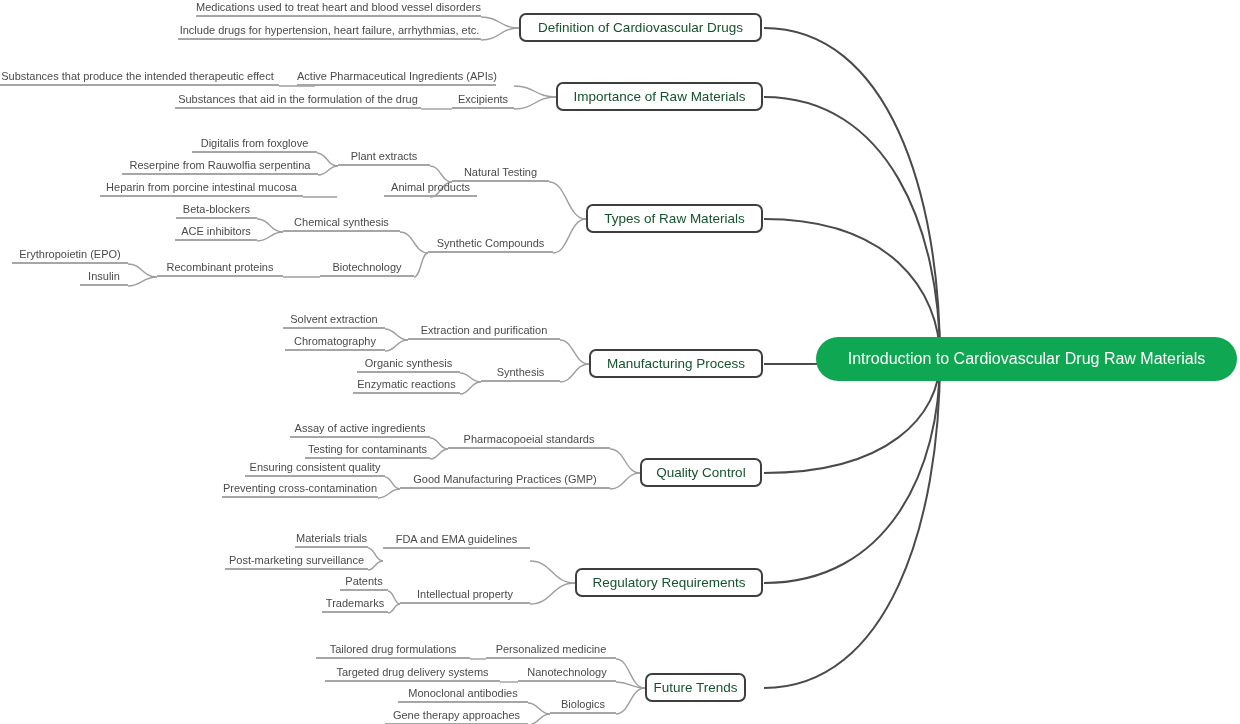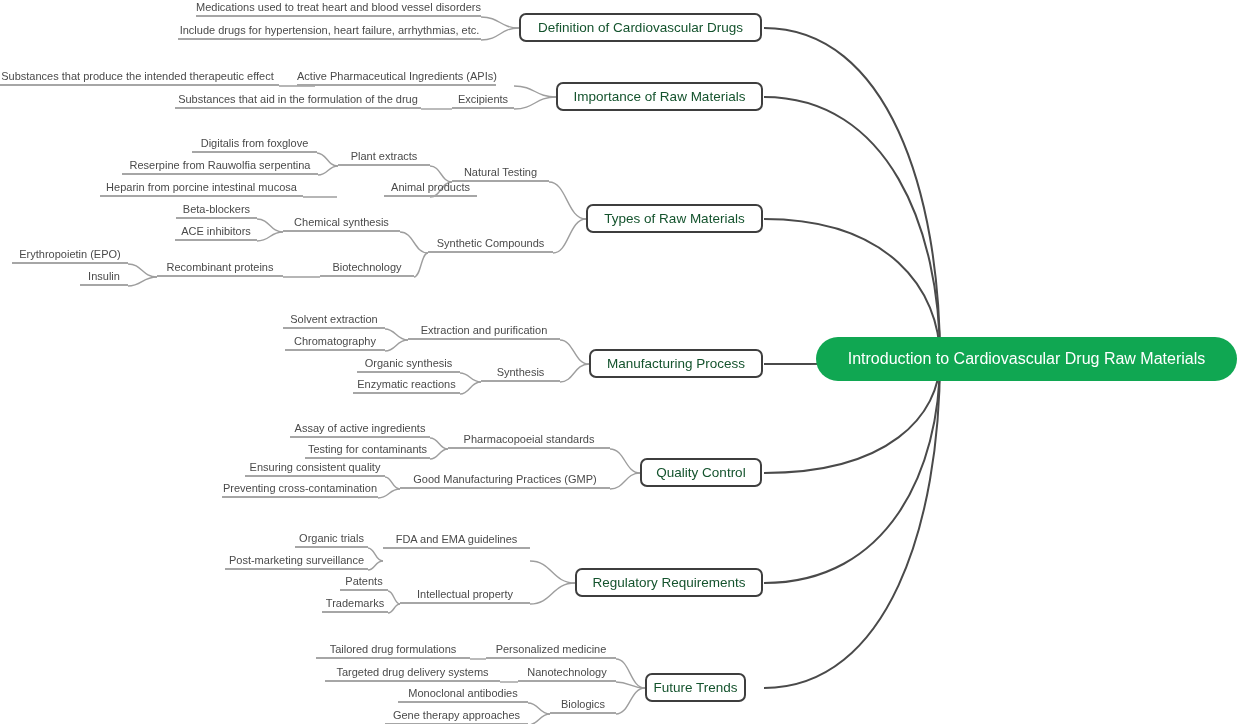--- a/index.html
+++ b/index.html
@@ -129,21 +129,21 @@
   <div class="tnode" style="left:353px;top:375px;width:107px;">Enzymatic reactions</div>
 
   <div class="tnode" style="left:448px;top:430px;width:162px;">Pharmacopoeial standards</div>
   <div class="tnode" style="left:290px;top:419px;width:140px;">Assay of active ingredients</div>
   <div class="tnode" style="left:305px;top:440px;width:125px;">Testing for contaminants</div>
   <div class="tnode" style="left:400px;top:470px;width:210px;">Good Manufacturing Practices (GMP)</div>
   <div class="tnode" style="left:245px;top:458px;width:140px;">Ensuring consistent quality</div>
   <div class="tnode" style="left:222px;top:479px;width:156px;">Preventing cross-contamination</div>
 
   <div class="tnode" style="left:383px;top:530px;width:147px;">FDA and EMA guidelines</div>
-  <div class="tnode" style="left:295px;top:529px;width:73px;">Organic trials</div>
+  <div class="tnode" style="left:295px;top:529px;width:73px;">Materials trials</div>
   <div class="tnode" style="left:225px;top:551px;width:143px;">Post-marketing surveillance</div>
   <div class="tnode" style="left:400px;top:585px;width:130px;">Intellectual property</div>
   <div class="tnode" style="left:340px;top:572px;width:48px;">Patents</div>
   <div class="tnode" style="left:322px;top:594px;width:66px;">Trademarks</div>
 
   <div class="tnode" style="left:486px;top:640px;width:130px;">Personalized medicine</div>
   <div class="tnode" style="left:316px;top:640px;width:154px;">Tailored drug formulations</div>
   <div class="tnode" style="left:518px;top:663px;width:98px;">Nanotechnology</div>
   <div class="tnode" style="left:325px;top:663px;width:175px;">Targeted drug delivery systems</div>
   <div class="tnode" style="left:550px;top:695px;width:66px;">Biologics</div>

